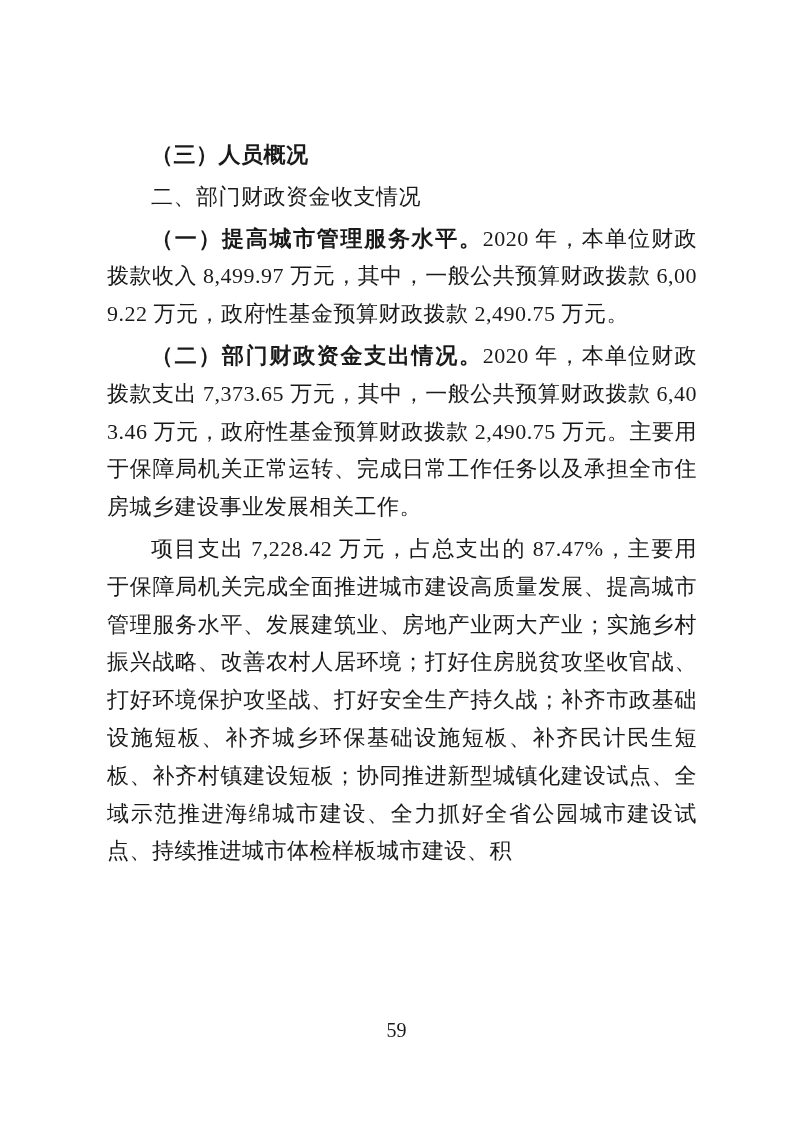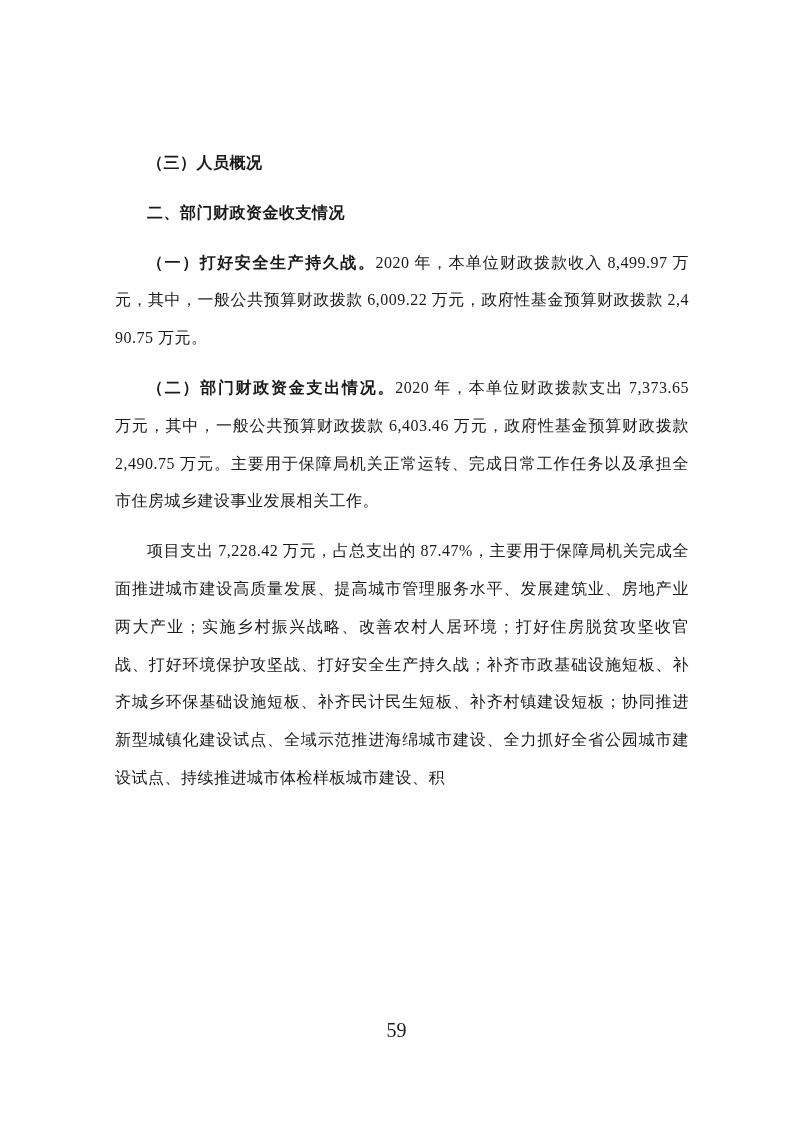--- a/index.html
+++ b/index.html
@@ -16,43 +16,43 @@
     font-family: "Liberation Serif", serif;
     color: #1a1a1a;
   }
   .content {
     position: absolute;
     left: 103px;
     top: 132px;
     width: 598px;
   }
   .content p {
-    margin: 12px;
+    margin: 4px;
     padding: 0;
-    font-size: 16px;
+    font-size: 22px;
     line-height: 37.8px;
     text-align: justify;
     text-indent: 2em;
     letter-spacing: 0.5px;
     word-break: break-all;
   }
   .heading-kai {
     margin: 0;
     font-size: 22px;
     line-height: 37.8px;
     font-weight: bold;
     text-indent: 2em;
     letter-spacing: 1px;
   }
   .heading-hei {
     margin: 0;
     font-family: "Liberation Sans", sans-serif;
     font-size: 23px;
     line-height: 37.8px;
-    font-weight: 700;
+    font-weight: 400;
     text-indent: 2em;
     letter-spacing: 1px;
   }
   .lead-bold {
     font-weight: bold;
     letter-spacing: 1px;
   }
   .page-footer {
     position: absolute;
     left: 0;
@@ -68,21 +68,21 @@
 <body>
 
 <div class="page">
   <div class="content">
 
     <p class="heading-kai">（三）人员概况</p>
 
 
     <p class="heading-hei">二、部门财政资金收支情况</p>
 
-    <p><span class="lead-bold">（一）打好安全生产持久战。</span><span>2020 年，本单位财政拨款收入 8,499.97 万元，其中，一般公共预算财政拨款 6,009.22 万元，政府性基金预算财政拨款 2,490.75 万元。</span></p>
+    <p><span class="lead-bold">（一）提高城市管理服务水平。</span><span>2020 年，本单位财政拨款收入 8,499.97 万元，其中，一般公共预算财政拨款 6,009.22 万元，政府性基金预算财政拨款 2,490.75 万元。</span></p>
 
     <p><span class="lead-bold">（二）部门财政资金支出情况。</span><span>2020 年，本单位财政拨款支出 7,373.65 万元，其中，一般公共预算财政拨款 6,403.46 万元，政府性基金预算财政拨款 2,490.75 万元。主要用于保障局机关正常运转、完成日常工作任务以及承担全市住房城乡建设事业发展相关工作。</span></p>
 
 
     <p>项目支出 7,228.42 万元，占总支出的 87.47%，主要用于保障局机关完成全面推进城市建设高质量发展、提高城市管理服务水平、发展建筑业、房地产业两大产业；实施乡村振兴战略、改善农村人居环境；打好住房脱贫攻坚收官战、打好环境保护攻坚战、打好安全生产持久战；补齐市政基础设施短板、补齐城乡环保基础设施短板、补齐民计民生短板、补齐村镇建设短板；协同推进新型城镇化建设试点、全域示范推进海绵城市建设、全力抓好全省公园城市建设试点、持续推进城市体检样板城市建设、积</p>
 
   </div>
 
   <div class="page-footer">59</div>
 </div>

